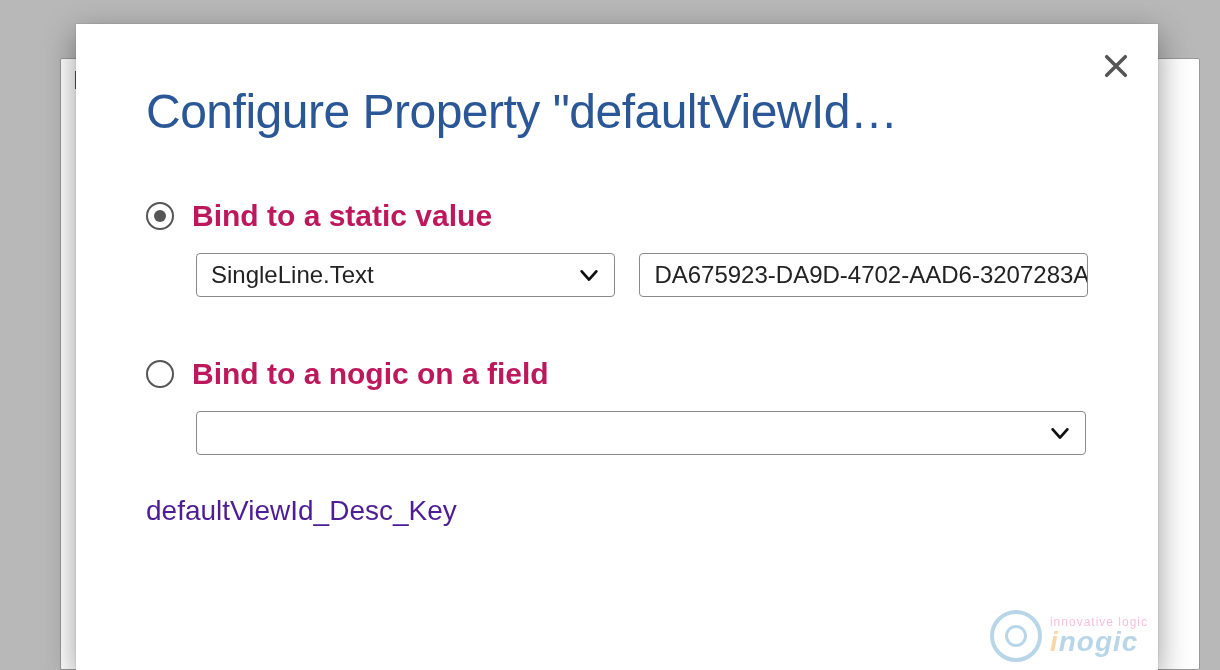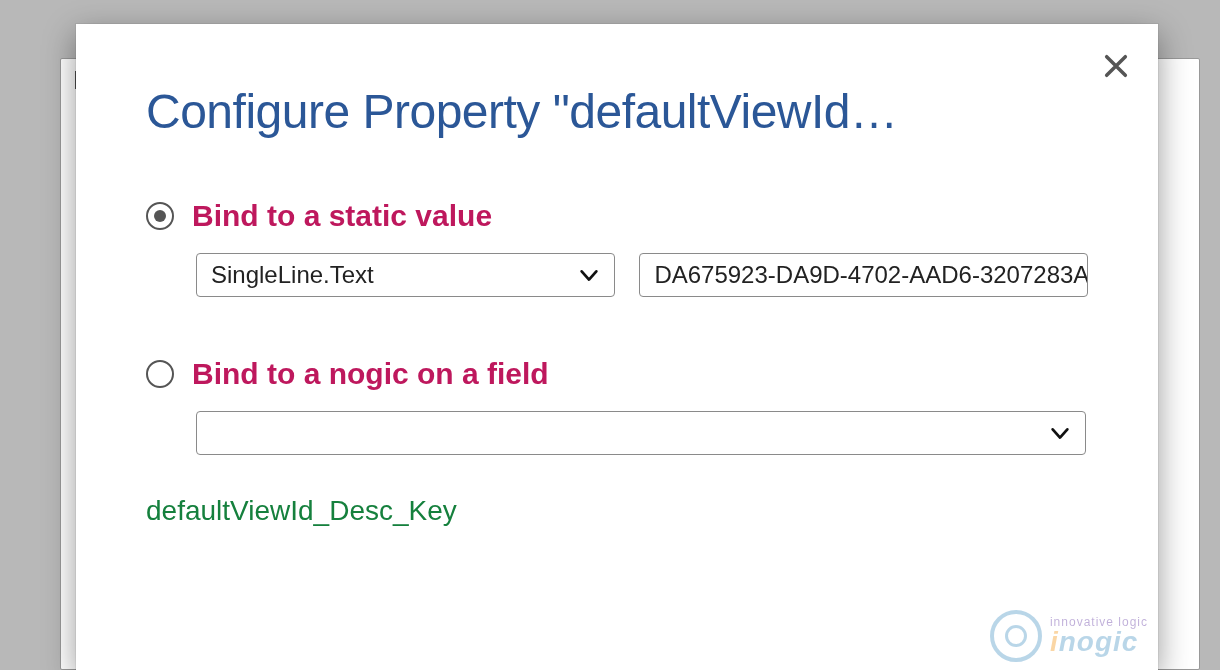--- a/index.html
+++ b/index.html
@@ -133,21 +133,21 @@
     margin-bottom: 40px;
   }
   .chev {
     width: 22px;
     height: 22px;
     flex-shrink: 0;
   }
 
   .desc-key {
     font-size: 28px;
-    color: #15803d;
+    color: #4c1d95;
     margin-top: 20px;
   }
 
   
   .watermark {
     position: absolute;
     right: 10px;
     bottom: 8px;
     display: flex;
     align-items: center;
@@ -162,21 +162,21 @@
     height: 44px;
     border: 4px solid #3a8bbf;
     border-radius: 50%;
     display:flex;align-items:center;justify-content:center;
   }
   .watermark .ring::after{
     content:"";
     width:16px;height:16px;border:3px solid #3a8bbf;border-radius:50%;
   }
   .watermark .txt { display:flex;flex-direction:column;line-height:1; }
-  .watermark .txt .tag { font-size:12px;color:#4c1d95;letter-spacing:1px;font-style:normal; }
+  .watermark .txt .tag { font-size:12px;color:#ec4899;letter-spacing:1px;font-style:normal; }
   .watermark .txt .name { font-size:28px;font-weight:700;letter-spacing:1px; }
   .watermark .txt .name .dot{ color:#f28c00; }
 </style>
 </head>
 <body>
 
 <div class="backdrop">
   <div class="bg-panel">
     <div class="corner-d">D</div>
   </div>

